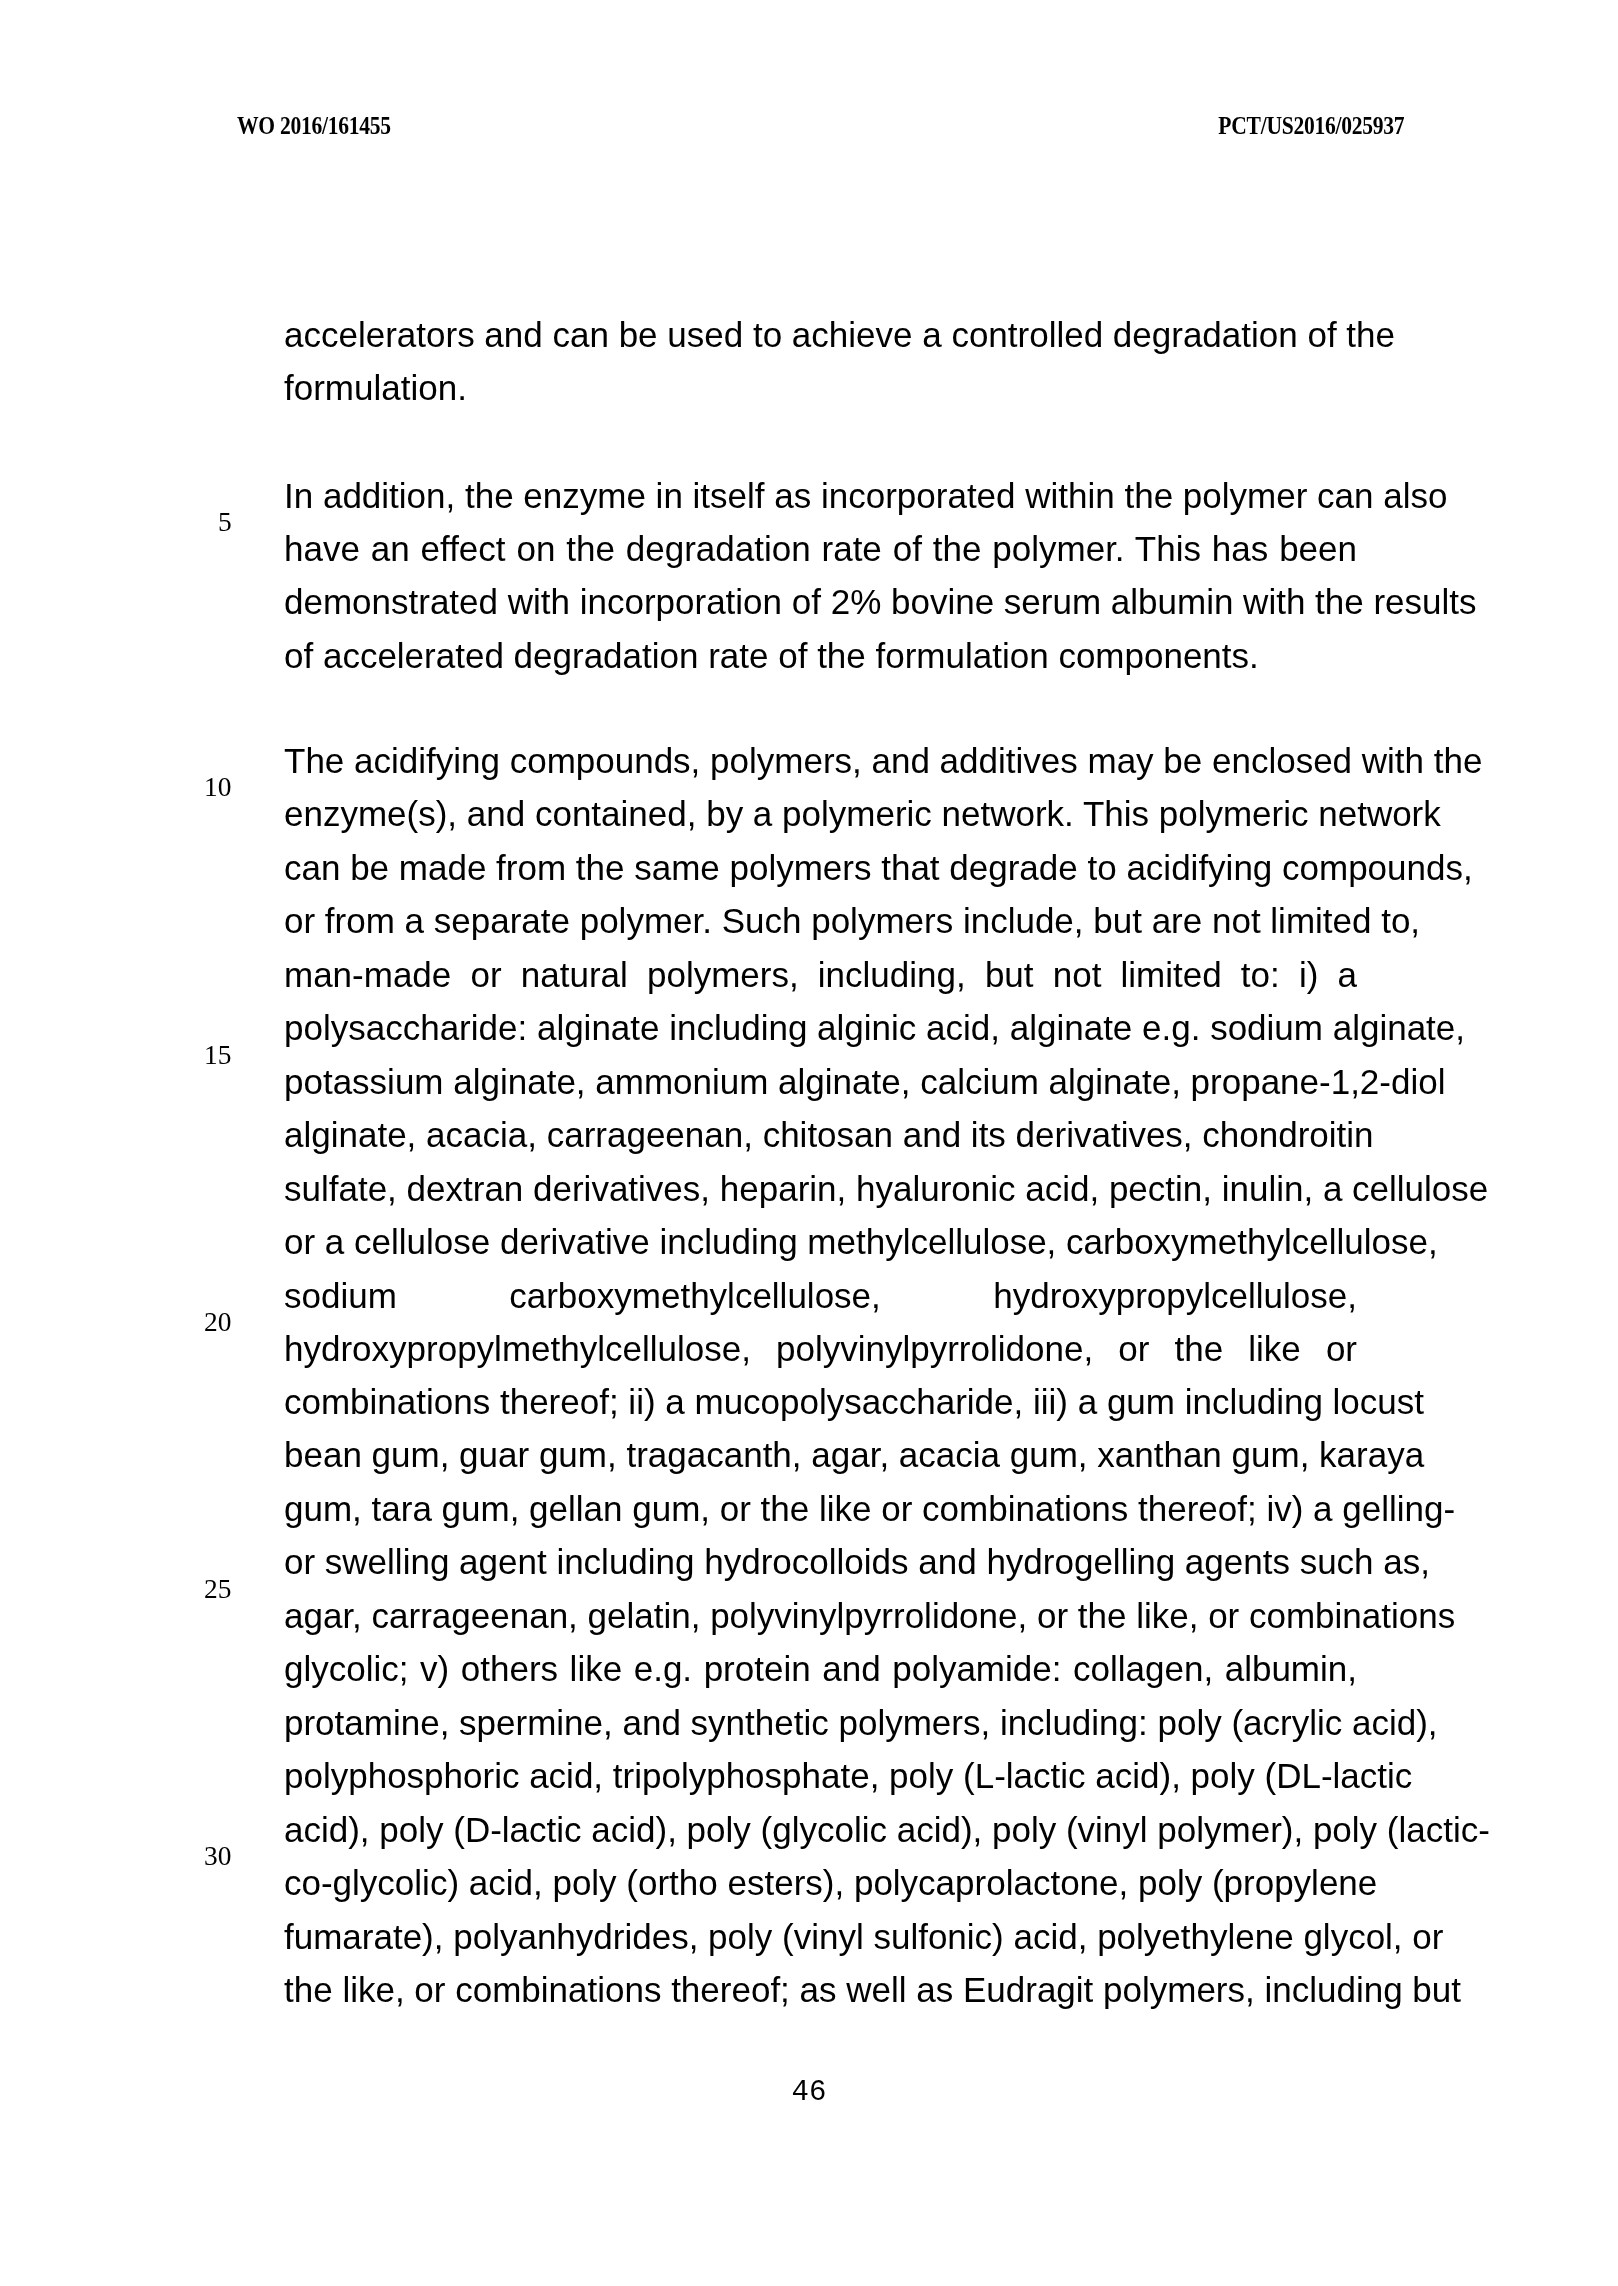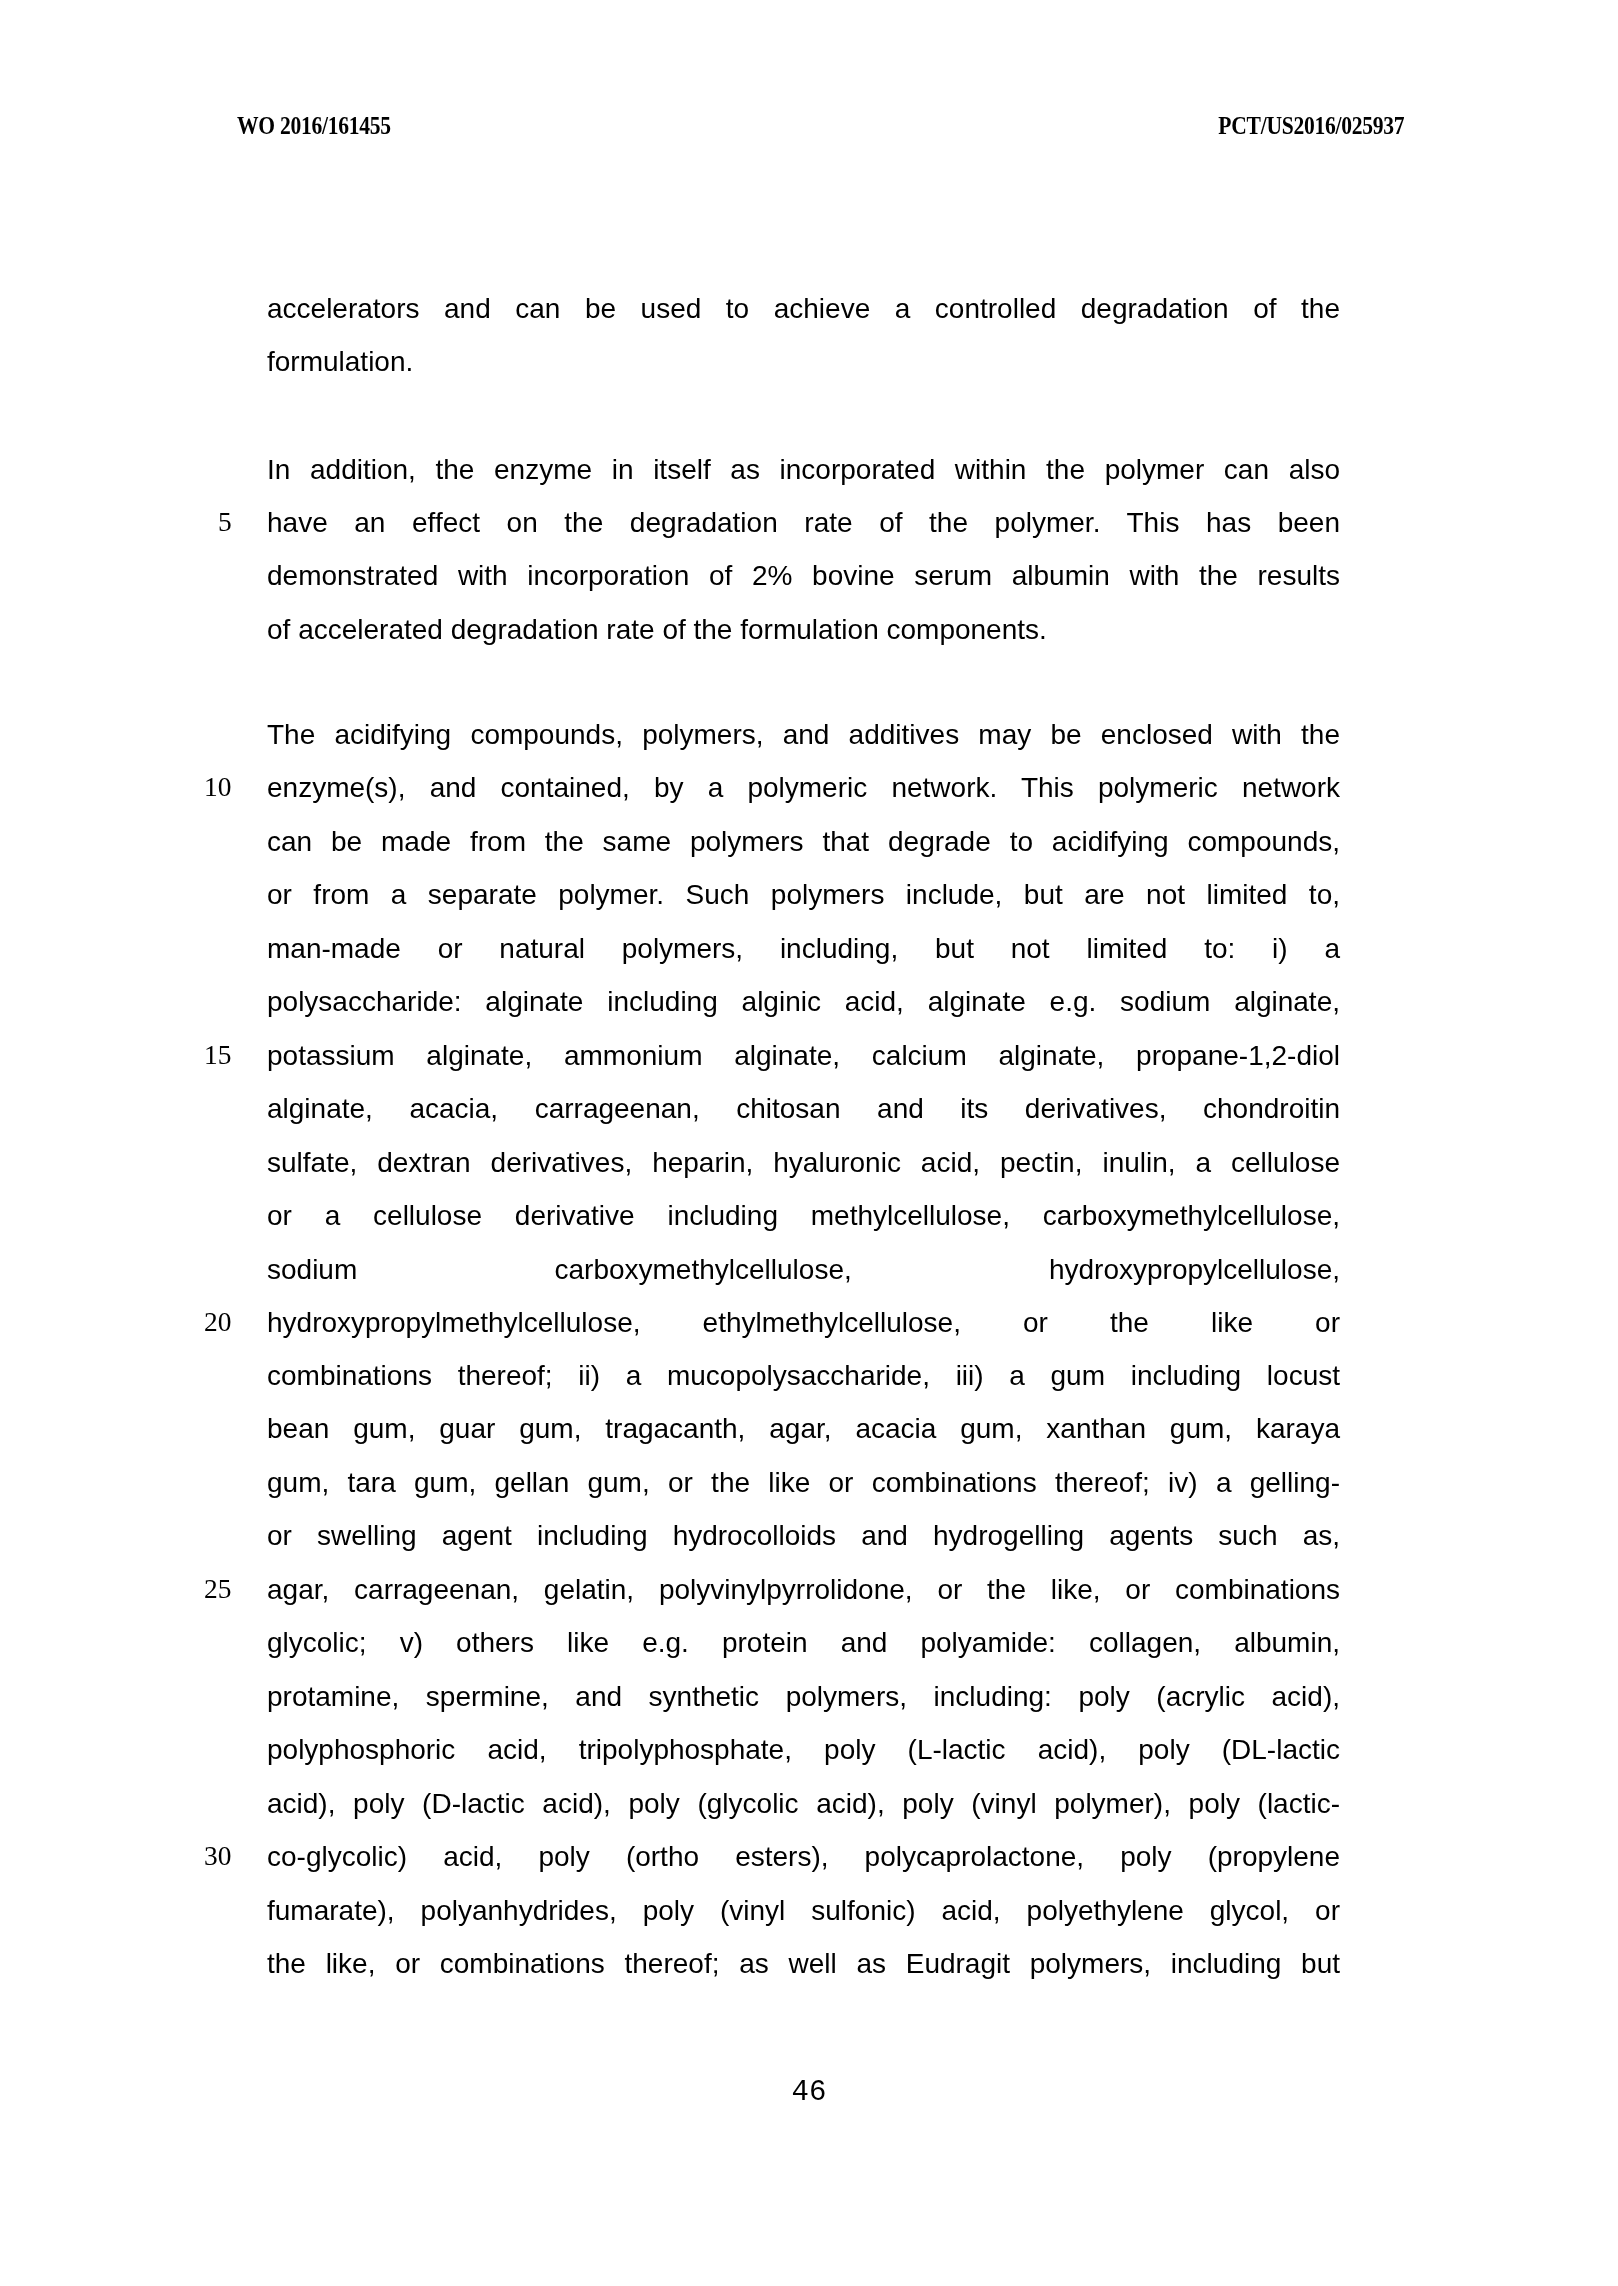--- a/index.html
+++ b/index.html
@@ -1,20 +1,20 @@
 <!DOCTYPE html>
 <html><head>
 <meta charset="utf-8">
 <style>
   html, body { margin:0; padding:0; background:#ffffff; }
   body { width:1618px; height:2287px; position:relative; overflow:hidden; color:#000; }
   .hdr { position:absolute; top:112px; font-family:"Liberation Serif", serif; font-weight:bold; font-size:24.5px; letter-spacing:-0.3px; transform:scaleX(0.88); }
   .hdr.left { left:237px; transform-origin:left top; }
   .hdr.right { right:214px; transform-origin:right top; }
-  .line { position:absolute; left:267px; width:1073px; font-family:"Liberation Sans", sans-serif; font-size:28px; line-height:35px; white-space:nowrap; text-align:justify; text-align-last:justify; }
+  .line { position:absolute; left:284px; width:1073px; font-family:"Liberation Sans", sans-serif; font-size:35px; line-height:35px; white-space:nowrap; text-align:justify; text-align-last:justify;margin-top:26px; }
   .line.last { text-align-last:left; }
   .ln { position:absolute; left:204px; width:39px; font-family:"Liberation Serif", serif; font-size:27.4px; line-height:35px; }
   .pgnum { position:absolute; top:2076px; left:0; width:1618px; text-align:center; font-family:Liberation Mono, monospace; font-size:29px; }
 </style>
 </head>
 <body>
 
 <div>
   <div class="hdr left">WO 2016/161455</div>
   <div class="hdr right">PCT/US2016/025937</div>
@@ -36,21 +36,21 @@
     <div class="line" style="top:770px">enzyme(s), and contained, by a polymeric network.  This polymeric network</div>
     <div class="line" style="top:824px">can be made from the same polymers that degrade to acidifying compounds,</div>
     <div class="line" style="top:877px">or from a separate polymer.  Such polymers include, but are not limited to,</div>
     <div class="line" style="top:931px">man-made or natural polymers, including, but not limited to: i) a</div>
     <div class="line" style="top:984px">polysaccharide: alginate including alginic acid, alginate e.g. sodium alginate,</div>
     <div class="line" style="top:1038px">potassium alginate, ammonium alginate, calcium alginate, propane-1,2-diol</div>
     <div class="line" style="top:1091px">alginate, acacia, carrageenan, chitosan and its derivatives, chondroitin</div>
     <div class="line" style="top:1145px">sulfate, dextran derivatives, heparin, hyaluronic acid, pectin, inulin, a cellulose</div>
     <div class="line" style="top:1198px">or a cellulose derivative including methylcellulose, carboxymethylcellulose,</div>
     <div class="line" style="top:1252px">sodium carboxymethylcellulose, hydroxypropylcellulose,</div>
-    <div class="line" style="top:1305px">hydroxypropylmethylcellulose, ethylmethylcellulose, or the like or</div>
+    <div class="line" style="top:1305px">hydroxypropylmethylcellulose, polyvinylpyrrolidone, or the like or</div>
     <div class="line" style="top:1358px">combinations thereof; ii) a mucopolysaccharide, iii) a gum including locust</div>
     <div class="line" style="top:1411px">bean gum, guar gum, tragacanth, agar, acacia gum, xanthan gum, karaya</div>
     <div class="line" style="top:1465px">gum, tara gum, gellan gum, or the like or combinations thereof; iv) a gelling-</div>
     <div class="line" style="top:1518px">or swelling agent including hydrocolloids and hydrogelling agents such as,</div>
     <div class="line" style="top:1572px">agar, carrageenan, gelatin, polyvinylpyrrolidone, or the like, or combinations</div>
     <div class="line" style="top:1625px">glycolic; v) others like e.g. protein and polyamide: collagen, albumin,</div>
     <div class="line" style="top:1679px">protamine, spermine, and synthetic polymers, including: poly (acrylic acid),</div>
     <div class="line" style="top:1732px">polyphosphoric acid, tripolyphosphate, poly (L-lactic acid), poly (DL-lactic</div>
     <div class="line" style="top:1786px">acid), poly (D-lactic acid), poly (glycolic acid), poly (vinyl polymer), poly (lactic-</div>
     <div class="line" style="top:1839px">co-glycolic) acid, poly (ortho esters), polycaprolactone, poly (propylene</div>

